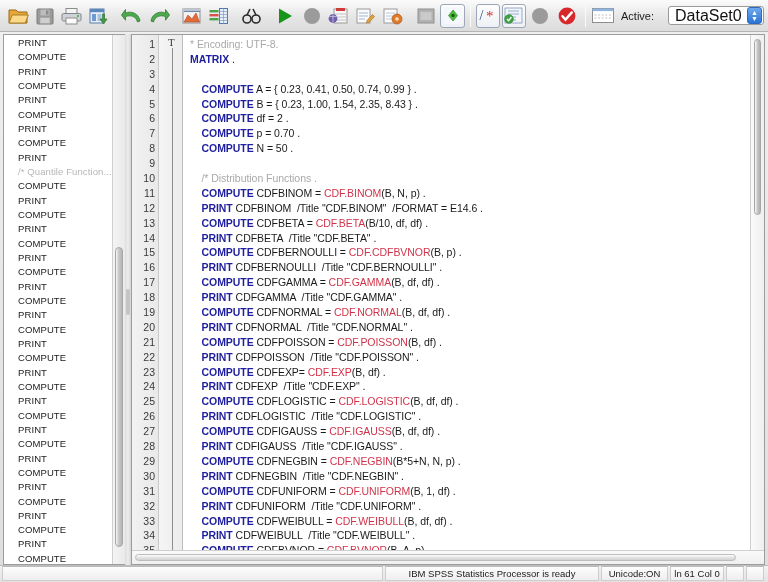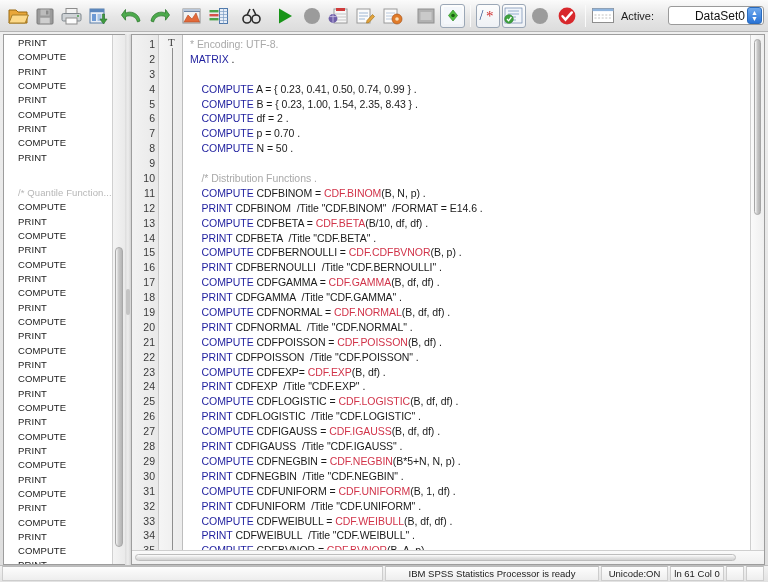--- a/index.html
+++ b/index.html
@@ -62,24 +62,24 @@
     align-items: center;
     height: 19px;
     border: 1px solid #9a9a9a;
     border-radius: 3px;
     background: #ffffff;
     padding: 0 0 0 6px;
     min-width: 96px;
     position: relative;
   }
   .dataset-value {
-    font-size: 12px;
+    font-size: 16px;
     color: #111;
     flex: 1;
-    text-align: right;
+    text-align: left;
     padding-right: 2px;
     white-space: nowrap;
   }
   .combo-arrow {
     width: 15px; height: 17px;
     margin: 0 1px 0 0;
     border-radius: 3px;
     background: linear-gradient(#6fa9ee, #2a74d6);
     display: flex; flex-direction: column;
     align-items: center; justify-content: center;
@@ -114,21 +114,21 @@
   }
   .nav-item {
     font-size: 9.5px;
     line-height: 14.33px;
     height: 14.33px;
     color: #1a1a1a;
     padding-left: 14px;
     white-space: nowrap;
     letter-spacing: .1px;
   }
-  .nav-item.comment { color: #b6b6b6; font-style: normal; margin-top: 21px; }
+  .nav-item.comment { color: #b6b6b6; font-style: normal; }
   #nav-scroll {
     width: 13px;
     background: linear-gradient(90deg,#f4f4f4,#eaeaea);
     border-left: 1px solid #d0d0d0;
     position: relative;
   }
   #nav-thumb {
     position: absolute;
     left: 2px; right: 2px;
     top: 212px; height: 300px;
@@ -213,21 +213,21 @@
   }
   .cline {
     font-size: 10.5px;
     line-height: 14.9px;
     height: 14.9px;
     white-space: pre;
     color: #1a1a1a;
     font-family: "Liberation Sans", sans-serif;
     letter-spacing: -0.05px;
   }
-  .kw   { color: #1e1e9e; font-weight: normal; margin-top: 36px; }
+  .kw   { color: #1e1e9e; font-weight: bold; margin-top: 36px; }
   .fn   { color: #d1344a; }
   .cmt  { color: #a9a9a9; }
   .txt  { color: #1a1a1a; }
 
   #ed-vscroll {
     position: absolute;
     top: 0; right: 0; bottom: 14px;
     width: 14px;
     background: linear-gradient(90deg,#fafafa,#efefef);
     border-left: 1px solid #cfcfcf;

